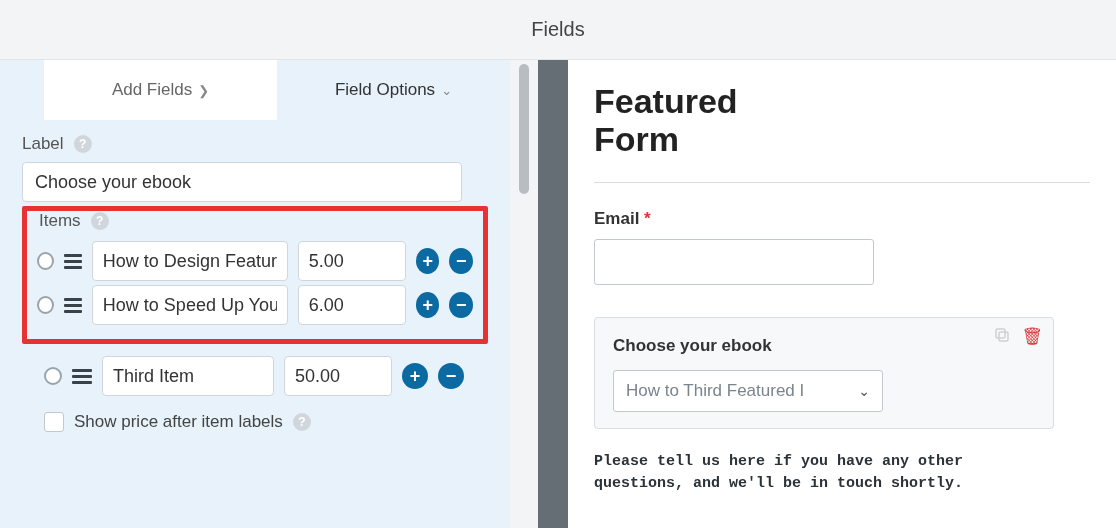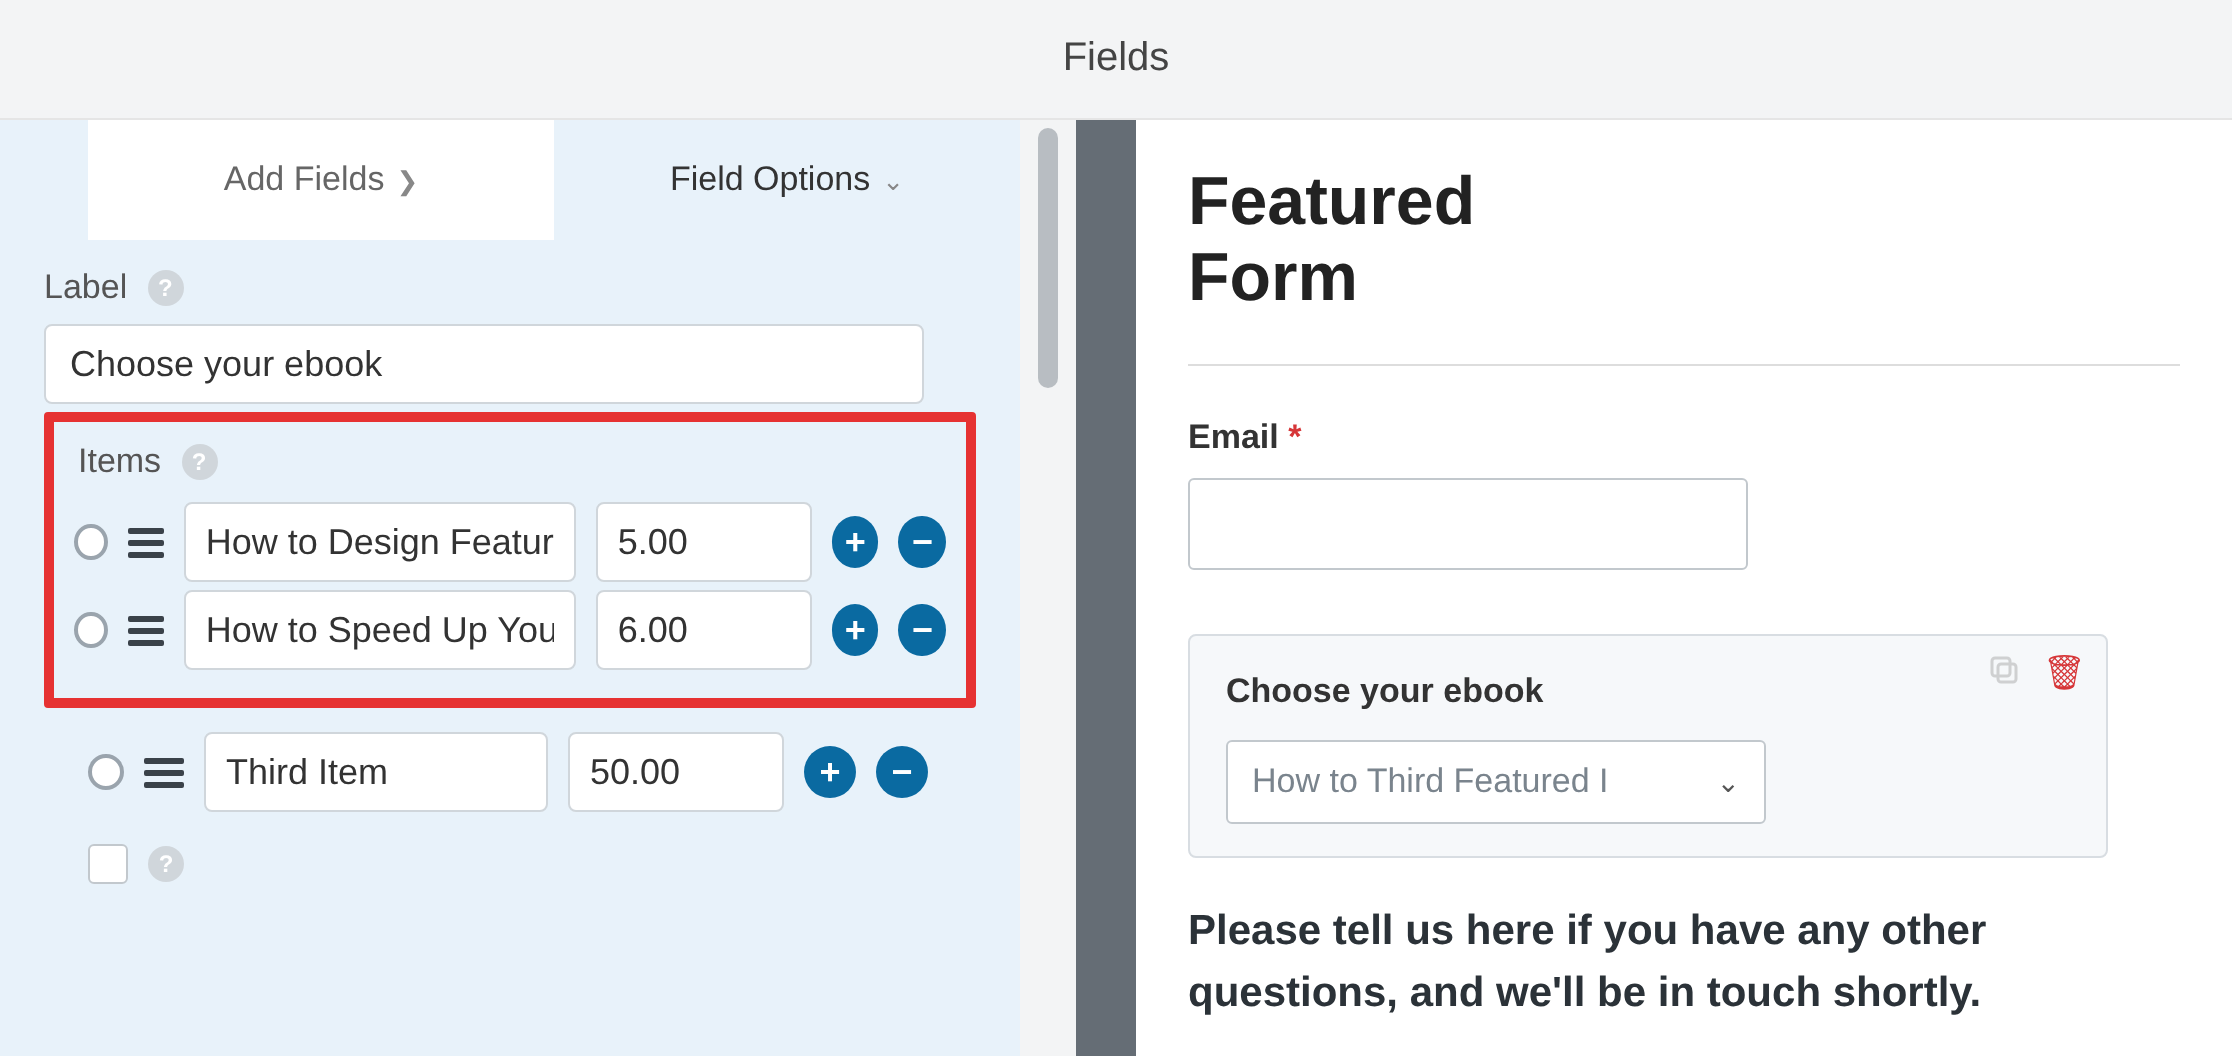--- a/index.html
+++ b/index.html
@@ -9,21 +9,21 @@
   .left-panel { width:510px; background:#e8f2fa; display:flex; flex-direction:column; }
   .tabs { display:flex; height:60px; }
   .tab { flex:1; display:flex; align-items:center; justify-content:center; font-size:17px; color:#666; cursor:pointer; gap:6px; }
   .tab.inactive { background:#fff;margin-left:44px; }
   .tab.active { background:#e8f2fa; color:#333;text-align:right; }
   .chev { font-size:13px; color:#888; }
   .options-body { padding:14px 22px 10px; }
   .section-label { display:flex; align-items:center; gap:10px; color:#555; font-size:17px; margin-bottom:8px; }
   .help-ico { width:18px; height:18px; border-radius:50%; background:#d0d6db; color:#fff; font-size:12px; display:inline-flex; align-items:center; justify-content:center; font-weight:bold;}
   .txt-input { width:440px; height:40px; border:1px solid #d0d6db; border-radius:4px; background:#fff; padding:0 12px; font-size:18px; color:#333; }
-  .items-box { margin-top:4px; border:5px solid #e63232; padding:10px 10px 8px; border-radius:2px;}
+  .items-box { margin-top:4px; border:5px solid #e63232; padding:0 10px 8px; border-radius:2px;}
   .items-hdr { display:flex; align-items:center; gap:10px; color:#555; font-size:17px; margin:0 0 10px 2px;}
   .item-row { display:flex; align-items:center; gap:10px; margin-bottom:4px; }
   .radio-dot { width:18px; height:18px; border:2px solid #9aa4ad; border-radius:50%; background:#fff;}
   .drag-handle { width:20px; height:20px; display:flex; flex-direction:column; justify-content:center; gap:3px; cursor:grab;}
   .drag-handle span { height:3px; background:#3a4249; border-radius:1px;}
   .item-name { width:196px; height:40px; border:1px solid #d0d6db; border-radius:4px; background:#fff; padding:0 10px; font-size:18px; color:#333;}
   .item-price { width:108px; height:40px; border:1px solid #d0d6db; border-radius:4px; background:#fff; padding:0 10px; font-size:18px; color:#333; text-align:left;}
   .circ-btn { width:26px; height:26px; border-radius:50%; background:#0a6aa1; color:#fff; display:flex; align-items:center; justify-content:center; font-size:18px; font-weight:bold; cursor:pointer; }
   .free-row { display:flex; align-items:center; gap:10px; margin:4px 0 0 22px;}
   .free-row.idx2 { margin-top:0;}
@@ -37,21 +37,21 @@
   .hr { border:none; border-top:1px solid #ddd; margin:24px 0 26px;}
   .fld-label { font-size:17px; font-weight:600; color:#333; margin-bottom:10px;}
   .req { color:#d63638;}
   .fld-input { width:280px; height:46px; border:1px solid #c2c8cd; border-radius:3px;}
   .choice-card { margin-top:32px; border:1px solid #d8dde2; background:#f6f8fa; border-radius:4px; padding:18px 18px 16px; position:relative; width:460px;}
   .card-icons { position:absolute; top:8px; right:10px; display:flex; gap:10px;}
   .ico-copy { width:18px; height:18px; opacity:.35;}
   .ico-trash { color:#d63638; font-size:17px;}
   .sel { width:270px; height:42px; border:1px solid #c2c8cd; border-radius:3px; background:#fff; display:flex; align-items:center; justify-content:space-between; padding:0 12px; color:#7a848d; font-size:17px;}
   .sel .chev2 { color:#555; font-size:14px;}
-  .note { font-size:21px; font-weight:700; color:#2b3238; margin-top:22px; line-height:1.45;}
+  .note { font-size:15px; font-weight:700; color:#2b3238; margin-top:22px; line-height:1.45;font-family:Liberation Mono, monospace;}
 </style>
 </head>
 <body>
 
 <div class="top-bar">Fields</div>
 
 <div class="main">
 
   <div class="left-panel">
     <div class="tabs">
@@ -114,20 +114,21 @@
             <span></span>
           </div>
         <input class="item-name" style="width: 172px;" value="Third Item">
         <input class="item-price" value="50.00" style="">
         <div class="circ-btn">+</div>
         <div class="circ-btn">−</div>
       </div>
 
       <div class="chk-row">
         <div class="chk-box"></div>
+        <span>Show price after item labels</span>
         <span class="help-ico">?</span>
       </div>
 
     </div>
   </div>
 
   <div class="scrollbar-col">
     <div class="scroll-thumb"></div>
   </div>
 

